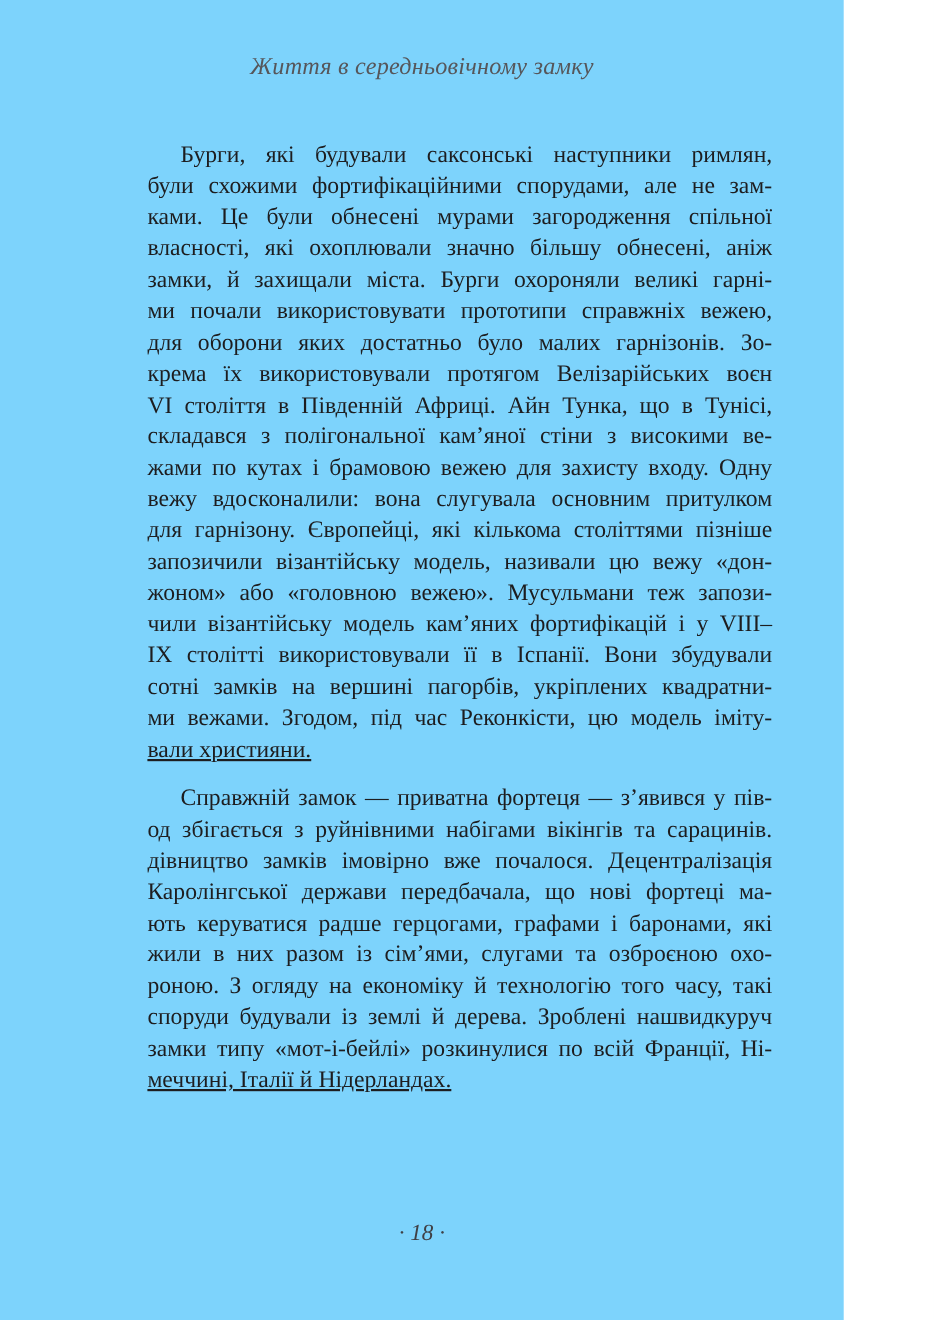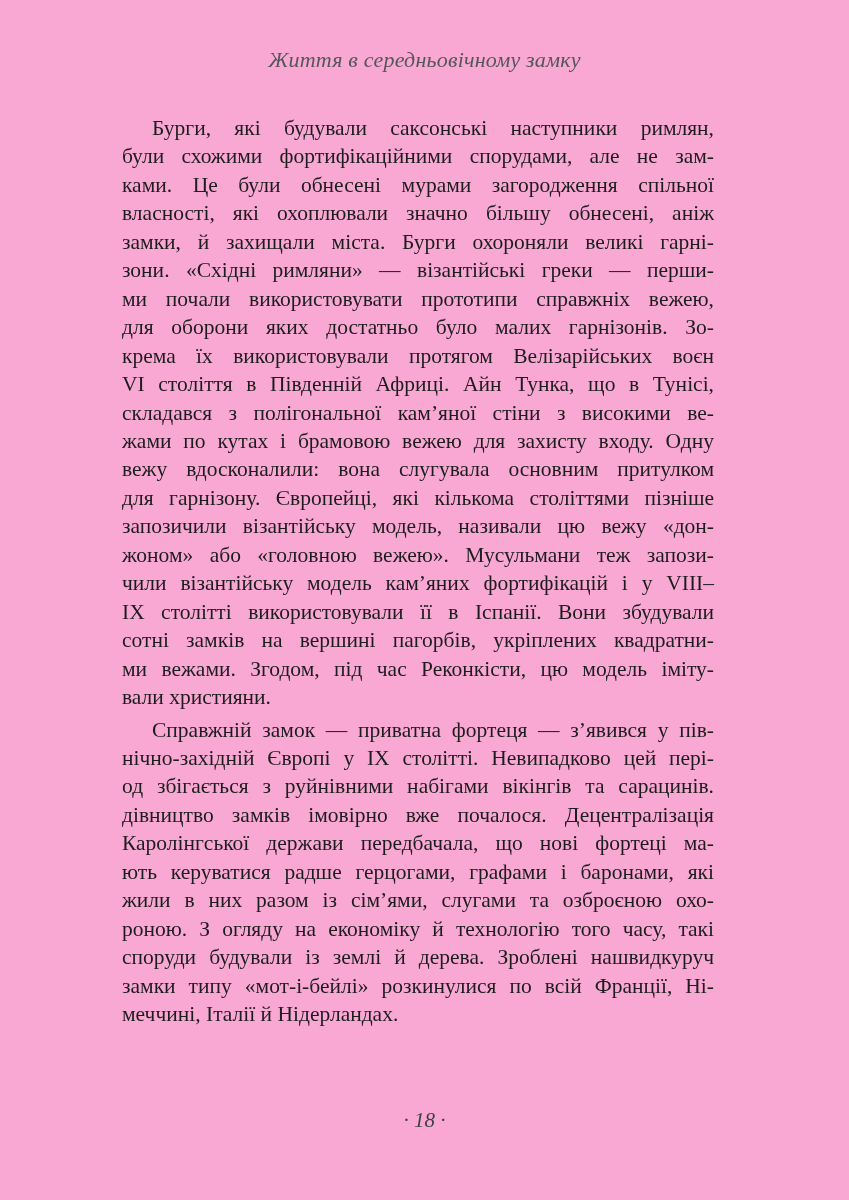--- a/index.html
+++ b/index.html
@@ -2,23 +2,23 @@
 <html><head>
 <meta charset="utf-8">
 <style>
   html, body {
     margin: 0;
     padding: 0;
     background: #ffffff;
   }
   .page {
     position: relative;
-    width: 849px;
+    width: 767px;
     height: 1200px;
-    background: #f9a8d4;
+    background: #7dd3fc;
     overflow: hidden;
     font-family: "Liberation Serif", "DejaVu Serif", serif;
   }
   .running-header {
     position: absolute;
     top: 47px;
     left: 0;
     right: 0;
     text-align: center;
     font-style: italic;
@@ -30,35 +30,36 @@
   .text-block {
     position: absolute;
     top: 110px;
     left: 118px;
     width: 600px;
     font-size: 21.5px;
     line-height: 28.45px;
     color: #1d1d1f;
   }
   .paragraph {
-    margin: 4px;
+    margin: 16px;
     padding: 0;
   }
   .line {
     text-align: justify;
     text-align-last: justify;
     -moz-text-align-last: justify;
     white-space: normal;
   }
   .line.first {
     text-indent: 30px;
   }
   .line.plain {
     text-align: right;
     text-align-last: left;
+    text-decoration: underline;
     -moz-text-align-last: left;
   }
   .page-number {
     position: absolute;
     top: 1107px;
     left: 0;
     right: 0;
     text-align: center;
     font-style: italic;
     font-size: 21px;
@@ -73,40 +74,38 @@
 <div class="page">
   <div class="running-header">Життя в середньовічному замку</div>
 
   <div class="text-block" id="text-block">
       <div class="paragraph">
         <div class="line first">Бурги, які будували саксонські наступники римлян,</div>
         <div class="line">були схожими фортифікаційними спорудами, але не зам-</div>
         <div class="line">ками. Це були обнесені мурами загородження спільної</div>
         <div class="line">власності, які охоплювали значно більшу обнесені, аніж</div>
         <div class="line">замки, й захищали міста. Бурги охороняли великі гарні-</div>
-        <div class="line">зони. «Східні римляни» — візантійські греки — перши-</div>
         <div class="line">ми почали використовувати прототипи справжніх вежею,</div>
         <div class="line">для оборони яких достатньо було малих гарнізонів. Зо-</div>
         <div class="line">крема їх використовували протягом Велізарійських воєн</div>
         <div class="line">VI століття в Південній Африці. Айн Тунка, що в Тунісі,</div>
         <div class="line">складався з полігональної кам’яної стіни з високими ве-</div>
         <div class="line">жами по кутах і брамовою вежею для захисту входу. Одну</div>
         <div class="line">вежу вдосконалили: вона слугувала основним притулком</div>
         <div class="line">для гарнізону. Європейці, які кількома століттями пізніше</div>
         <div class="line">запозичили візантійську модель, називали цю вежу «дон-</div>
         <div class="line">жоном» або «головною вежею». Мусульмани теж запози-</div>
         <div class="line">чили візантійську модель кам’яних фортифікацій і у VIII–</div>
         <div class="line">IX столітті використовували її в Іспанії. Вони збудували</div>
         <div class="line">сотні замків на вершині пагорбів, укріплених квадратни-</div>
         <div class="line">ми вежами. Згодом, під час Реконкісти, цю модель іміту-</div>
         <div class="line plain">вали християни.</div>
       </div>
       <div class="paragraph">
         <div class="line first">Справжній замок — приватна фортеця — з’явився у пів-</div>
-        <div class="line">нічно-західній Європі у IX столітті. Невипадково цей пері-</div>
         <div class="line">од збігається з руйнівними набігами вікінгів та сарацинів.</div>
         <div class="line">дівництво замків імовірно вже почалося. Децентралізація</div>
         <div class="line">Каролінгської держави передбачала, що нові фортеці ма-</div>
         <div class="line">ють керуватися радше герцогами, графами і баронами, які</div>
         <div class="line">жили в них разом із сім’ями, слугами та озброєною охо-</div>
         <div class="line">роною. З огляду на економіку й технологію того часу, такі</div>
         <div class="line">споруди будували із землі й дерева. Зроблені нашвидкуруч</div>
         <div class="line">замки типу «мот-і-бейлі» розкинулися по всій Франції, Ні-</div>
         <div class="line plain">меччині, Італії й Нідерландах.</div>
       </div>

